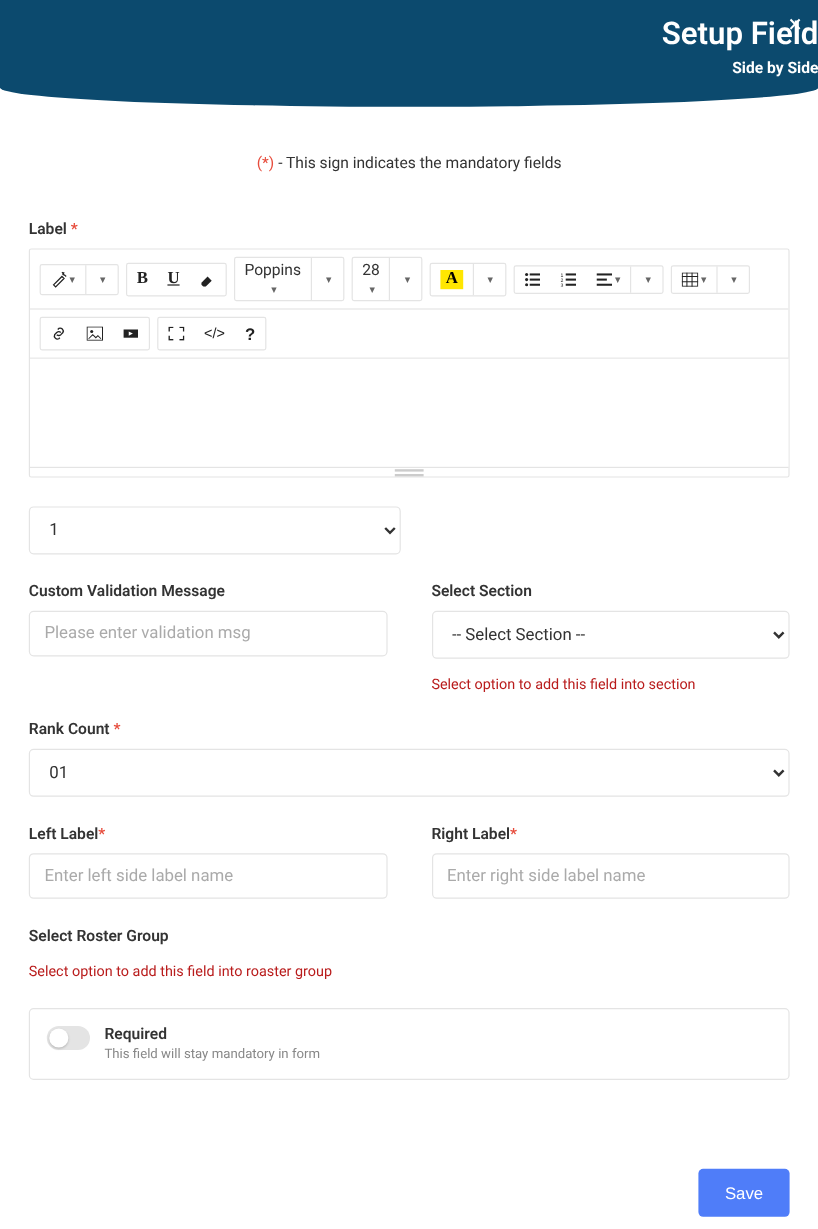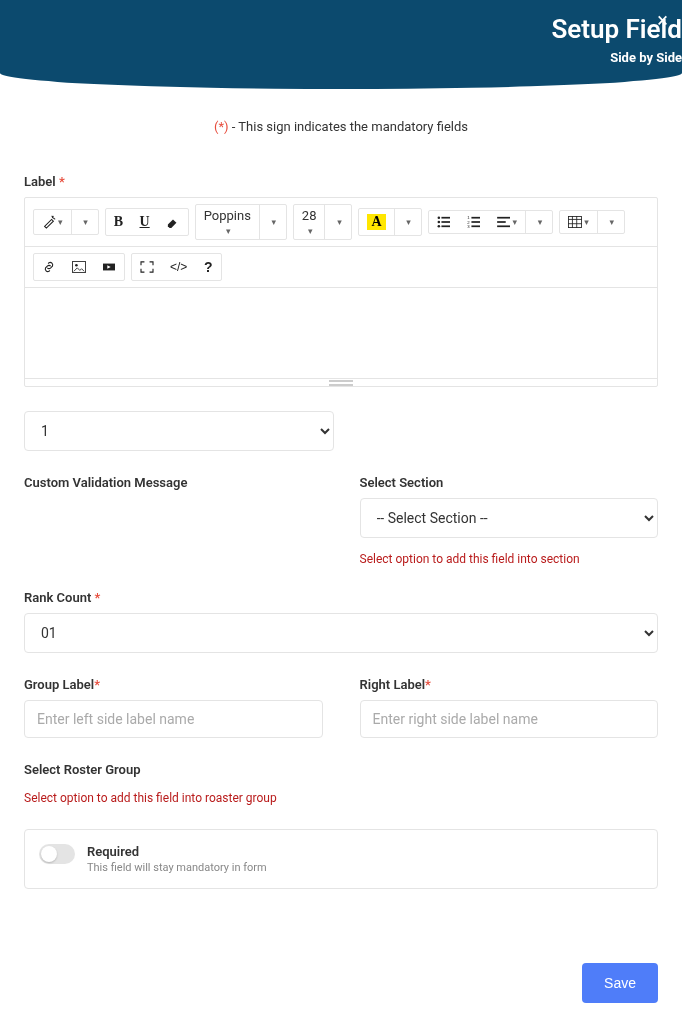--- a/index.html
+++ b/index.html
@@ -21,21 +21,21 @@
   }
   .header h1 { font-size: 26px; font-weight: 600; }
   .header .subtitle { font-size: 13px; margin-top: 6px; font-weight: 700; }
   .close-btn {
     position: absolute;
     right: 14px; top: 10px;
     font-size: 20px; color: #fff;
     cursor: pointer;
     line-height: 1;
   }
-  .content { padding: 30px 24px 24px; }
+  .content { padding: 40px 24px 24px; }
   .mandatory-note { text-align: center; font-size: 13px; margin-bottom: 40px; }
   .mandatory-note .star { color: #e74c3c; }
   .field-group { margin-bottom: 24px; }
   .field-label { font-size: 13px; font-weight: 600; color: #333; margin-bottom: 8px; display: block; }
   .req-star { color: #e74c3c; }
   .editor-wrap { border: 1px solid #e4e4e4; border-radius: 2px; }
   .toolbar {
     border-bottom: 1px solid #e4e4e4;
     padding: 6px 8px;
     display: flex; flex-wrap: wrap; gap: 6px;
@@ -262,20 +262,21 @@
 
   <div class="field-group">
     <select class="select-narrow">
       <option>1</option>
     </select>
   </div>
 
   <div class="field-group row2">
     <div class="col">
       <label class="field-label">Custom Validation Message</label>
+      <input type="text" placeholder="Please enter validation msg" style="">
     </div>
     <div class="col">
       <label class="field-label">Select Section</label>
       <select>
         <option>-- Select Section --</option>
       </select>
       <div class="help-text">Select option to add this field into section</div>
     </div>
   </div>
 
@@ -284,21 +285,21 @@
       <span>Rank Count </span><span class="req-star">*</span>
     </label>
     <select>
       <option>01</option>
     </select>
   </div>
 
   <div class="field-group row2">
     <div class="col">
       <label class="field-label">
-        <span>Group Label</span><span class="req-star">*</span>
+        <span>Left Label</span><span class="req-star">*</span>
       </label>
       <input type="text" placeholder="Enter left side label name" style="">
     </div>
     <div class="col">
       <label class="field-label">
         <span>Right Label</span><span class="req-star">*</span>
       </label>
       <input type="text" placeholder="Enter right side label name" style="">
     </div>
   </div>

